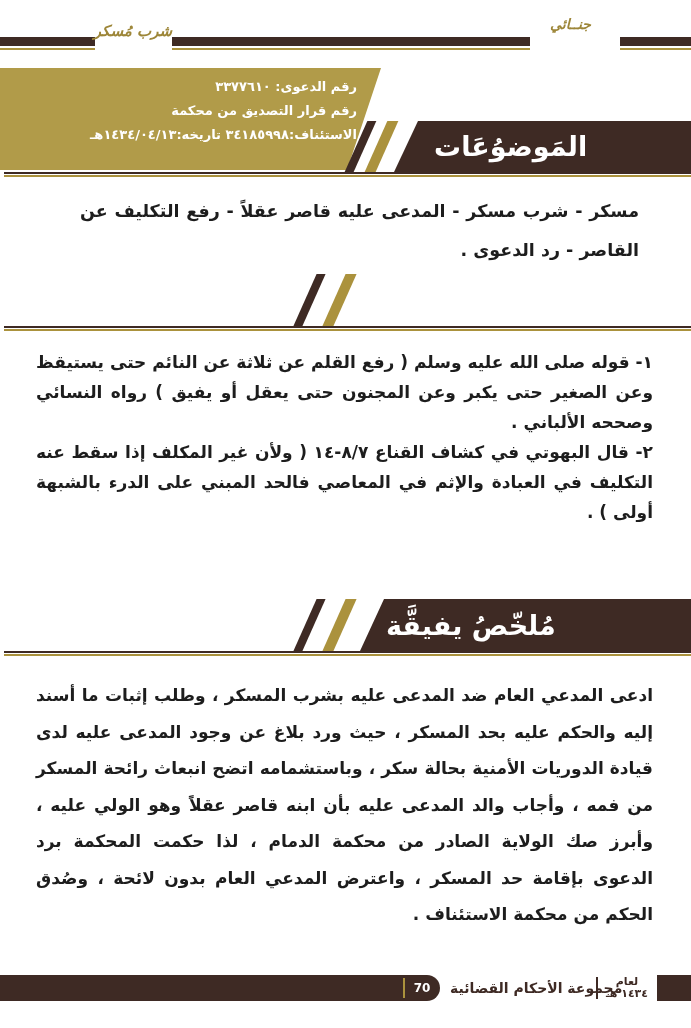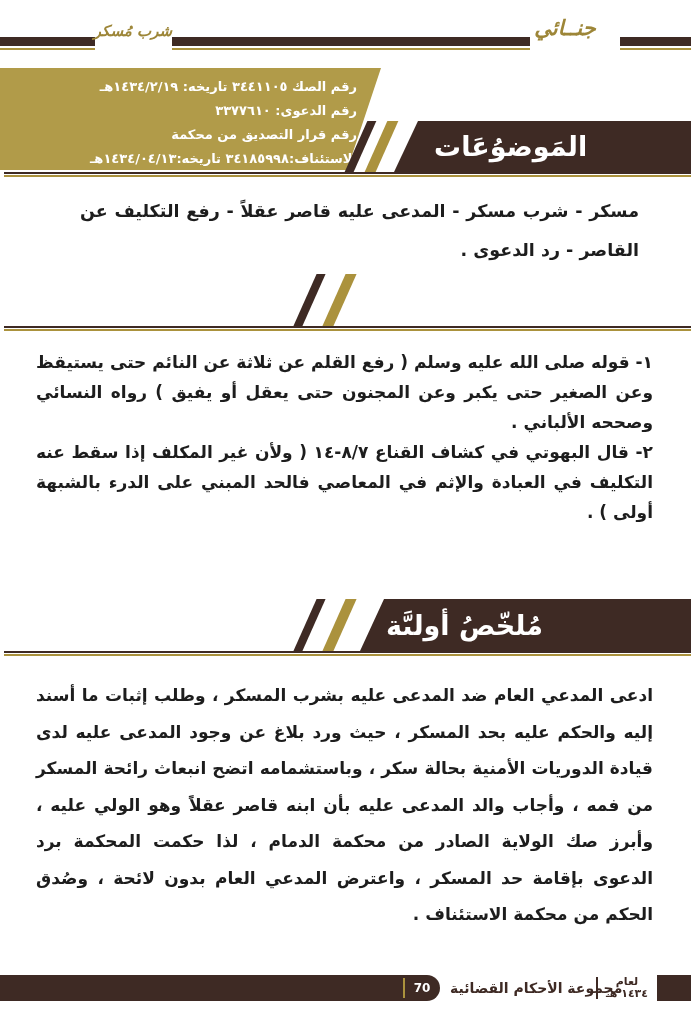--- a/index.html
+++ b/index.html
@@ -13,21 +13,21 @@
     background:linear-gradient(#3e2a24 0 9px,#ffffff 9px 11px,#ab923d 11px 13px);
   }
   .hbar.b1{left:0;width:95px;}
   .hbar.b2{left:172px;width:358px;}
   .hbar.b3{left:620px;width:71px;}
   .hscript{
     position:absolute;top:16px;color:#9d8638;font-weight:bold;font-style:italic;
     text-align:center;white-space:nowrap;
   }
   .hscript.left{left:96px;width:76px;font-size:15px;top:22px;}
-  .hscript.right{left:520px;width:90px;font-size:21px;}
+  .hscript.right{left:501px;width:90px;font-size:14px;text-align:right;}
   
   .casebox{
     position:absolute;top:68px;left:0;width:381px;height:102px;background:#b19b49;
     clip-path:polygon(0 0,381px 0,347px 102px,0 102px);
     color:#fff;font-size:13px;font-weight:bold;line-height:24px;
     text-align:right;padding:7px 0 0 0;box-sizing:border-box;
   }
   .casebox div{padding-right:24px;}
   
   .banner{position:absolute;left:4px;right:0;height:52px;}
@@ -82,21 +82,20 @@
 
 <div class="page">
 
   <div class="hbar b1"></div>
   <div class="hscript left">شرب مُسكر</div>
   <div class="hbar b2"></div>
   <div class="hscript right">جنــائي</div>
   <div class="hbar b3"></div>
 
   <div class="casebox">
-    <div>رقم الصك ٣٤٤١١٠٥ تاريخه: ١٤٣٤/٢/١٩هـ</div>
     <div>رقم الدعوى: ٣٣٧٧٦١٠</div>
     <div>رقم قرار التصديق من محكمة</div>
     <div>الاستئناف:٣٤١٨٥٩٩٨ تاريخه:١٤٣٤/٠٤/١٣هـ</div>
   </div>
 
   <div class="banner n1">
     <div class="rule"></div>
     <div class="slash"></div>
     <div class="stripe"></div>
     <div class="bbody">
@@ -115,21 +114,21 @@
   <div class="para sanad">
     <p>١- قوله صلى الله عليه وسلم ( رفع القلم عن ثلاثة عن النائم حتى يستيقظ وعن الصغير حتى يكبر وعن المجنون حتى يعقل أو يفيق ) رواه النسائي وصححه الألباني .</p>
     <p>٢- قال البهوتي في كشاف القناع ٨/٧-١٤ ( ولأن غير المكلف إذا سقط عنه التكليف في العبادة والإثم في المعاصي فالحد المبني على الدرء بالشبهة أولى ) .</p>
   </div>
 
   <div class="banner n3">
     <div class="rule"></div>
     <div class="slash"></div>
     <div class="stripe"></div>
     <div class="bbody">
-      <span>مُلخّصُ أولىَّة</span>
+      <span>مُلخّصُ يفيقَّة</span>
     </div>
   </div>
 
   <div class="para summary">ادعى المدعي العام ضد المدعى عليه بشرب المسكر ، وطلب إثبات ما أسند إليه والحكم عليه بحد المسكر ، حيث ورد بلاغ عن وجود المدعى عليه لدى قيادة الدوريات الأمنية بحالة سكر ، وباستشمامه اتضح انبعاث رائحة المسكر من فمه ، وأجاب والد المدعى عليه بأن ابنه قاصر عقلاً وهو الولي عليه ، وأبرز صك الولاية الصادر من محكمة الدمام ، لذا حكمت المحكمة برد الدعوى بإقامة حد المسكر ، واعترض المدعي العام بدون لائحة ، وصُدق الحكم من محكمة الاستئناف .</div>
 
   <div class="footer">
     <div class="fbar-long"></div>
     <div class="fgold"></div>
     <div class="fnum">70</div>
     <div class="ftitle">مجموعة الأحكام القضائية</div>

